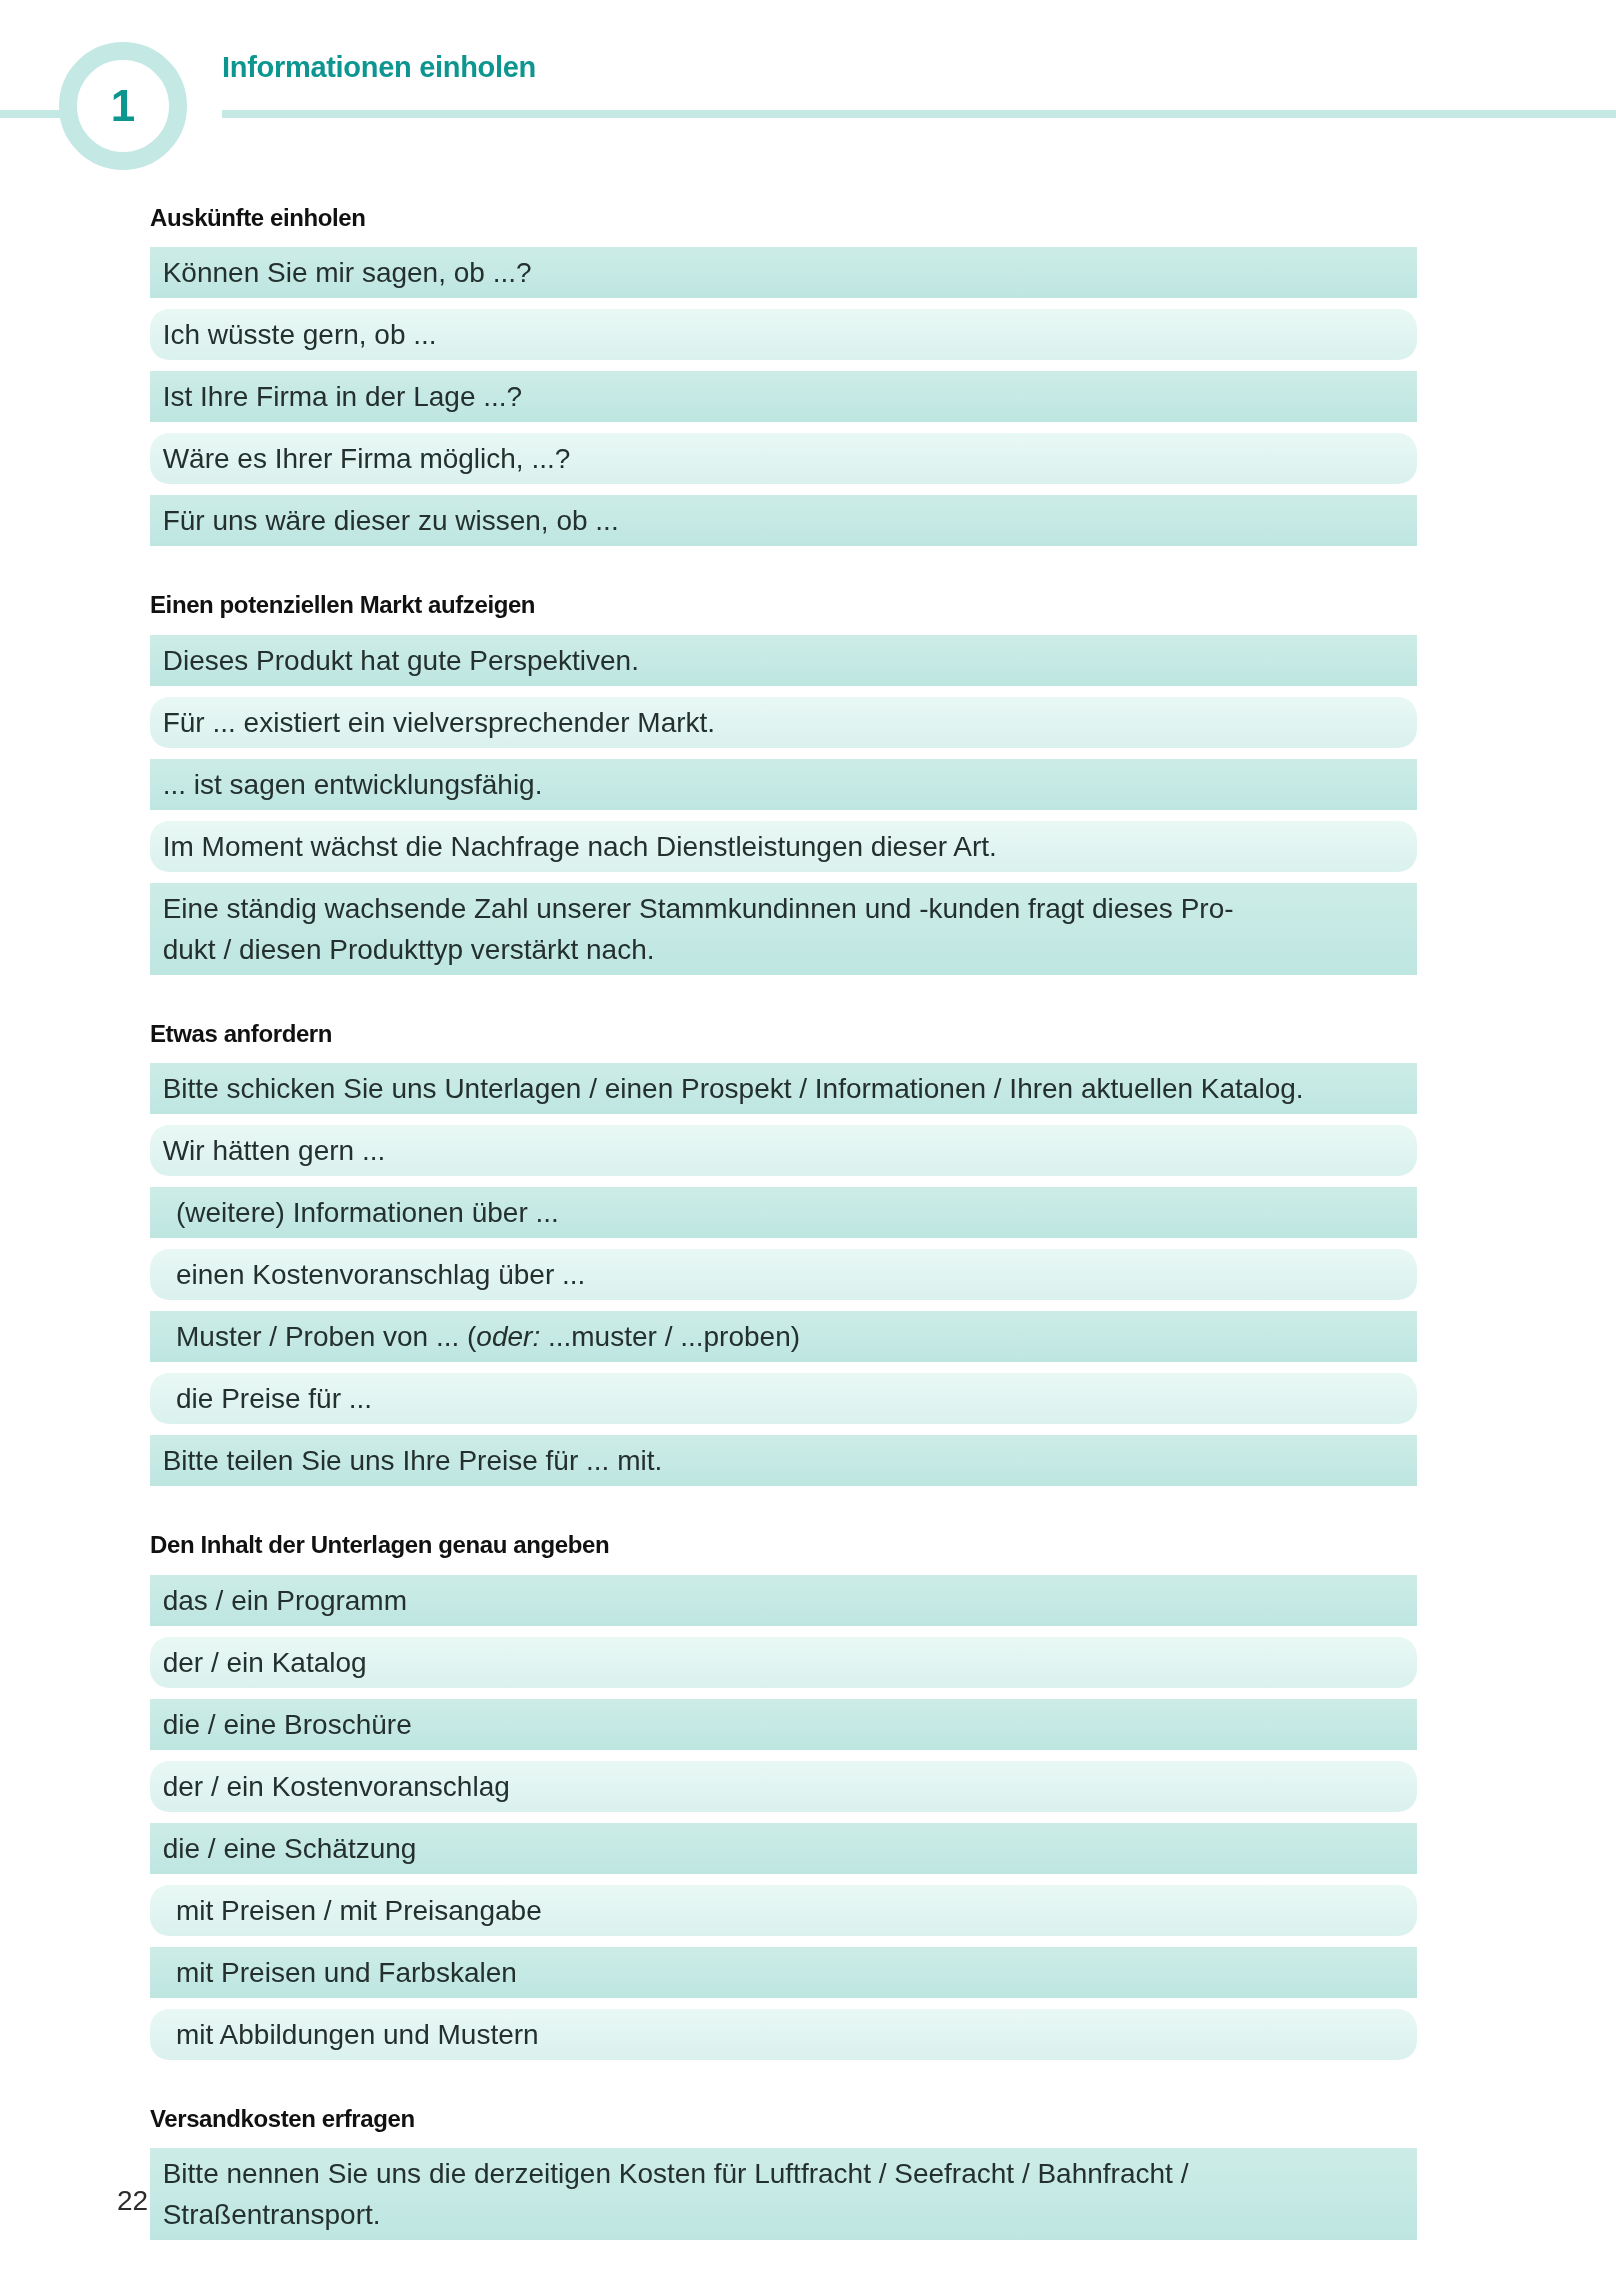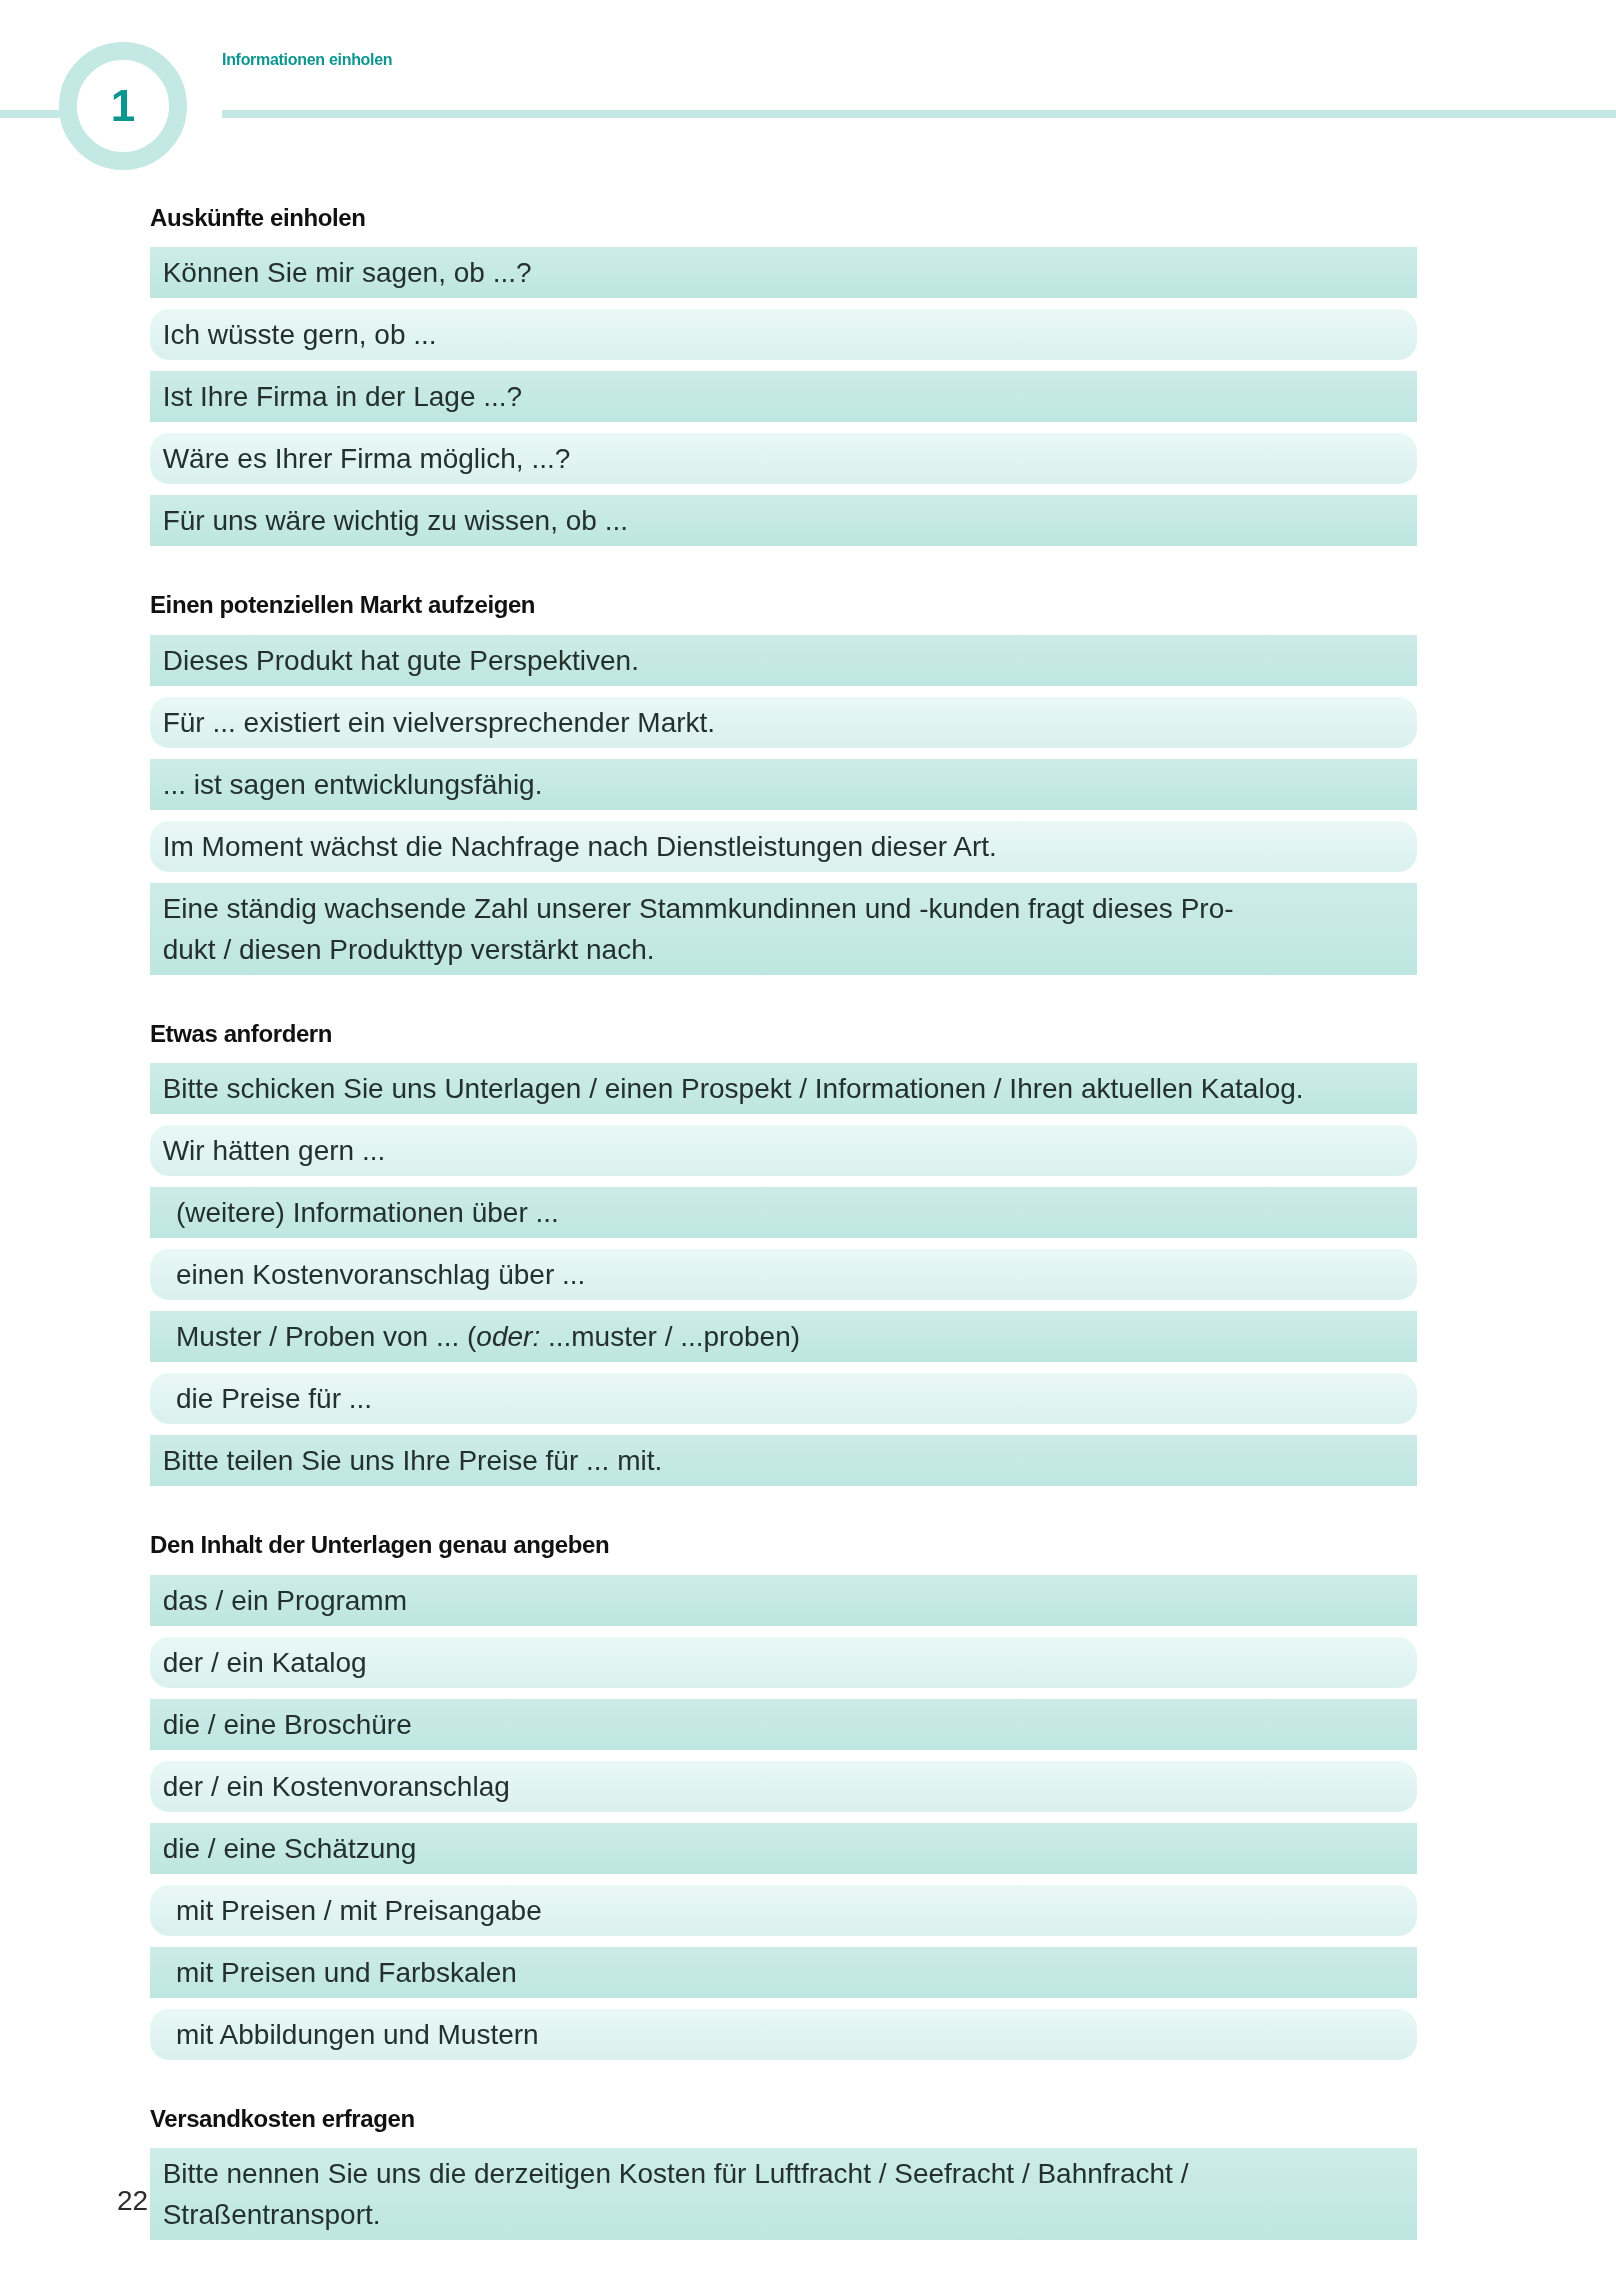--- a/index.html
+++ b/index.html
@@ -33,21 +33,21 @@
   .chapter-badge span{
     font-size:44px;
     font-weight:bold;
     color:#0c968f;
     line-height:1;
   }
   .chapter-title{
     position:absolute;
     left:222px;top:51px;
     margin:0;
-    font-size:16px;
+    font-size:29px;
     font-weight:bold;
     color:#0c968f;
     letter-spacing:-0.3px;
   }
 
   
   .content{
     position:absolute;
     left:150px;top:203px;
     width:1267px;
@@ -109,21 +109,21 @@
           <div class="row light">
             <span class="phrase-text">Ich wüsste gern, ob ...</span>
           </div>
           <div class="row dark">
             <span class="phrase-text">Ist Ihre Firma in der Lage ...?</span>
           </div>
           <div class="row light">
             <span class="phrase-text">Wäre es Ihrer Firma möglich, ...?</span>
           </div>
           <div class="row dark">
-            <span class="phrase-text">Für uns wäre wichtig zu wissen, ob ...</span>
+            <span class="phrase-text">Für uns wäre dieser zu wissen, ob ...</span>
           </div>
         </div>
       </section>
       <section class="phrase-section">
         <h2 class="section-heading">Einen potenziellen Markt aufzeigen</h2>
         <div>
           <div class="row dark">
             <span class="phrase-text">Dieses Produkt hat gute Perspektiven.</span>
           </div>
           <div class="row light">

